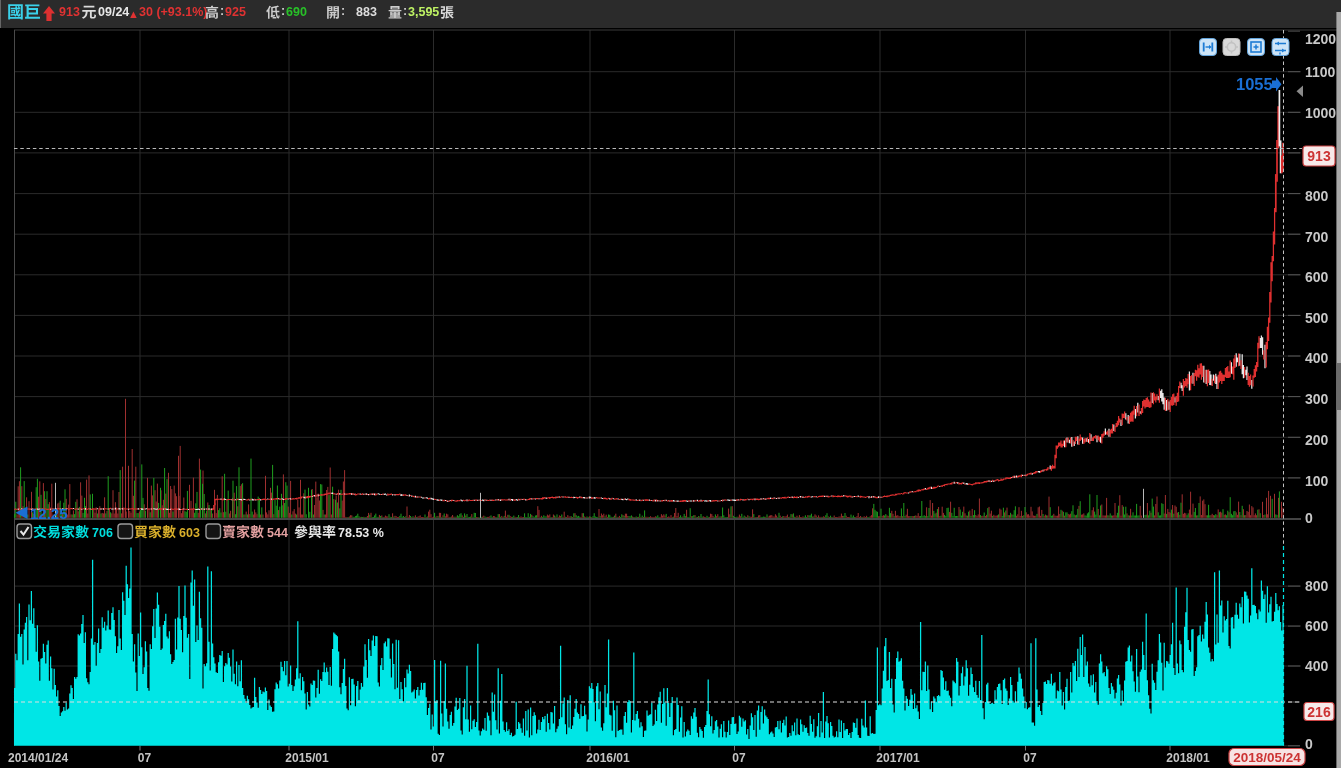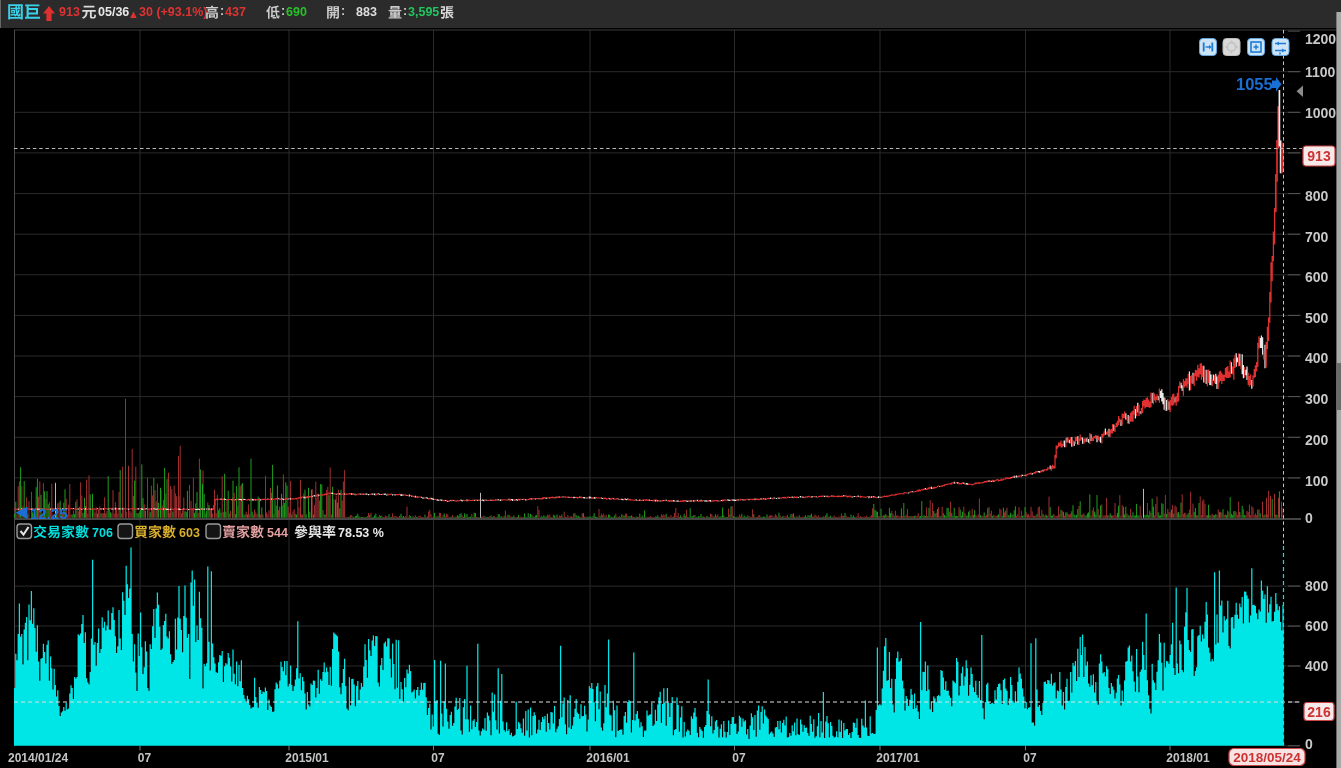--- a/index.html
+++ b/index.html
@@ -8,31 +8,31 @@
 svg text{font-weight:bold}
 .ax{fill:#c8c8c8;font-size:14px}
 .dt{fill:#c4c4c4;font-size:12px}
 </style></head>
 <body>
 <div id="hdr">
  <svg style="position:absolute;left:41px;top:5px" width="14" height="17">
       <path d="M7 1L13 8.5H9.6V16H4.4V8.5H1z" fill="#dd3030"></path>
     </svg>
  <span style="left:58px;color:#e03232">913</span>
- <span style="left:97px;color:#e8e8e8">05/36</span>
+ <span style="left:97px;color:#e8e8e8">09/24</span>
  <span style="left:127px;top:8.5px;font-size:11px;color:#e03232">▲</span>
  <span style="left:138px;color:#e03232">30 (+93.1%)</span>
  <span style="left:219px;top:5px;color:#cccccc">:</span>
- <span style="left:224px;color:#e03232">437</span>
+ <span style="left:224px;color:#e03232">925</span>
  <span style="left:280px;top:5px;color:#cccccc">:</span>
  <span style="left:285px;color:#28c028">690</span>
  <span style="left:340px;top:5px;color:#cccccc">:</span>
  <span style="left:355px;color:#dddddd">883</span>
  <span style="left:402px;top:5px;color:#cccccc">:</span>
- <span style="left:407px;color:#22c55e">3,595</span>
+ <span style="left:407px;color:#bef264">3,595</span>
 </div>
 <svg width="1341" height="768" style="position:absolute;left:0;top:0">
 <defs>
       <path id="c0" d="M323 408H390V344H323ZM246 471V280H471V471ZM489 684 494 599H221V515H500C509 415 522 324 544 251C528 233 512 216 494 200L492 251C387 237 283 225 210 217L220 130L446 164L414 143C433 127 466 90 479 71C517 95 552 124 583 157C604 124 628 101 659 91C725 60 778 99 793 222C774 233 737 261 719 279C714 221 707 181 695 185C678 189 663 208 650 238C696 304 732 381 756 468L664 487C652 442 637 400 617 362C609 407 603 459 598 515H778V599H730L770 641C752 660 718 683 687 699H809V57H185V699H669L623 652C648 638 678 618 699 599H592L588 684ZM71 807V-93H185V-51H809V-93H928V807Z"></path>
       <path id="c1" d="M62 77V-39H940V77H277V202H825V581H277V685H905V800H70V685H151V77ZM277 464H702V319H277Z"></path>
       <path id="c2" d="M144 779V664H858V779ZM53 507V391H280C268 225 240 88 31 10C58 -12 91 -57 104 -87C346 11 392 182 409 391H561V83C561 -34 590 -72 703 -72C726 -72 801 -72 825 -72C927 -72 957 -20 969 160C936 168 884 189 858 210C853 65 848 40 814 40C795 40 737 40 723 40C690 40 685 46 685 84V391H950V507Z"></path>
       <path id="c3" d="M308 537H697V482H308ZM188 617V402H823V617ZM417 827 441 756H55V655H942V756H581L541 857ZM275 227V-38H386V3H673C687 -21 702 -56 707 -82C778 -82 831 -82 868 -69C906 -54 919 -32 919 20V362H82V-89H199V264H798V21C798 8 792 4 778 4H712V227ZM386 144H607V86H386Z"></path>
       <path id="c4" d="M465 32V-66H734V32ZM239 846C188 703 101 560 11 470C31 441 63 375 74 345C97 369 119 396 141 424V-88H255V602C292 669 325 740 352 810ZM364 5C388 21 426 35 645 93C642 118 641 164 643 195L481 157V367H679C709 99 768 -76 872 -77C912 -78 958 -39 981 121C963 130 920 159 901 181C896 101 886 56 873 57C841 58 809 184 787 367H955V478H776C770 553 765 633 763 716C824 730 882 747 933 765L843 855C728 811 540 771 369 747L370 746L369 171C369 130 343 109 322 100C338 78 358 32 364 5ZM668 478H481V663C539 672 598 681 656 693C659 618 663 546 668 478Z"></path>
       <path id="c5" d="M542 310V234H450V310ZM242 234V136H343C333 85 306 20 241 -20C265 -36 301 -68 318 -89C403 -31 437 67 447 136H542V-71H648V136H759V234H648V310H742V404H257V310H347V234ZM354 597V542H196V597ZM354 675H196V726H354ZM808 597V539H645V597ZM808 675H645V726H808ZM870 811H531V453H808V51C808 37 803 31 788 31C772 30 722 30 678 32C694 1 710 -54 714 -86C791 -87 842 -84 879 -64C916 -44 926 -11 926 50V811ZM79 811V-90H196V456H466V811Z"></path>
       <path id="c6" d="M288 666H704V632H288ZM288 758H704V724H288ZM173 819V571H825V819ZM46 541V455H957V541ZM267 267H441V232H267ZM557 267H732V232H557ZM267 362H441V327H267ZM557 362H732V327H557ZM44 22V-65H959V22H557V59H869V135H557V168H850V425H155V168H441V135H134V59H441V22Z"></path>

